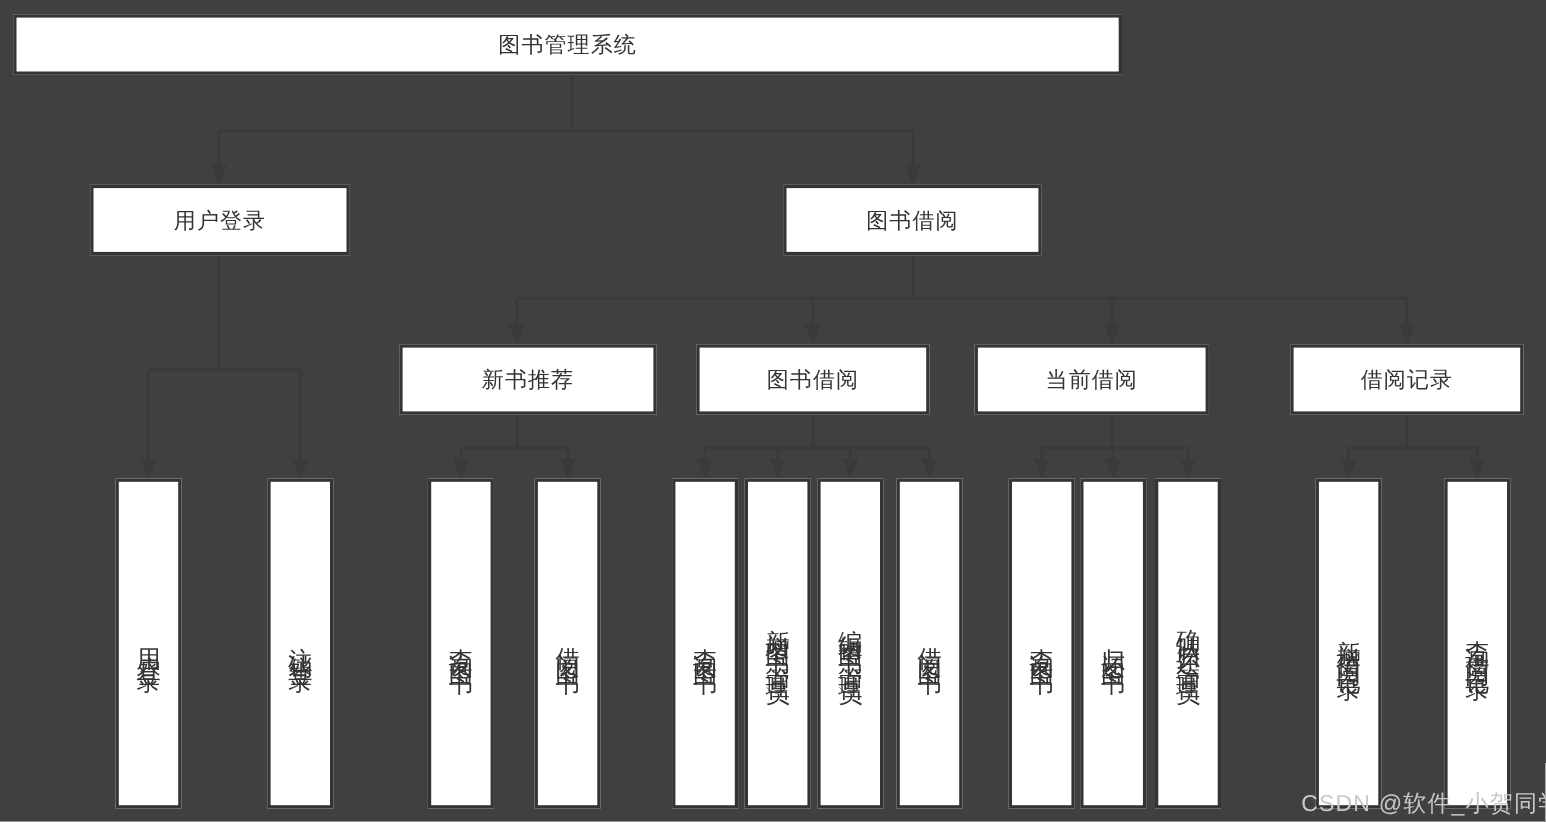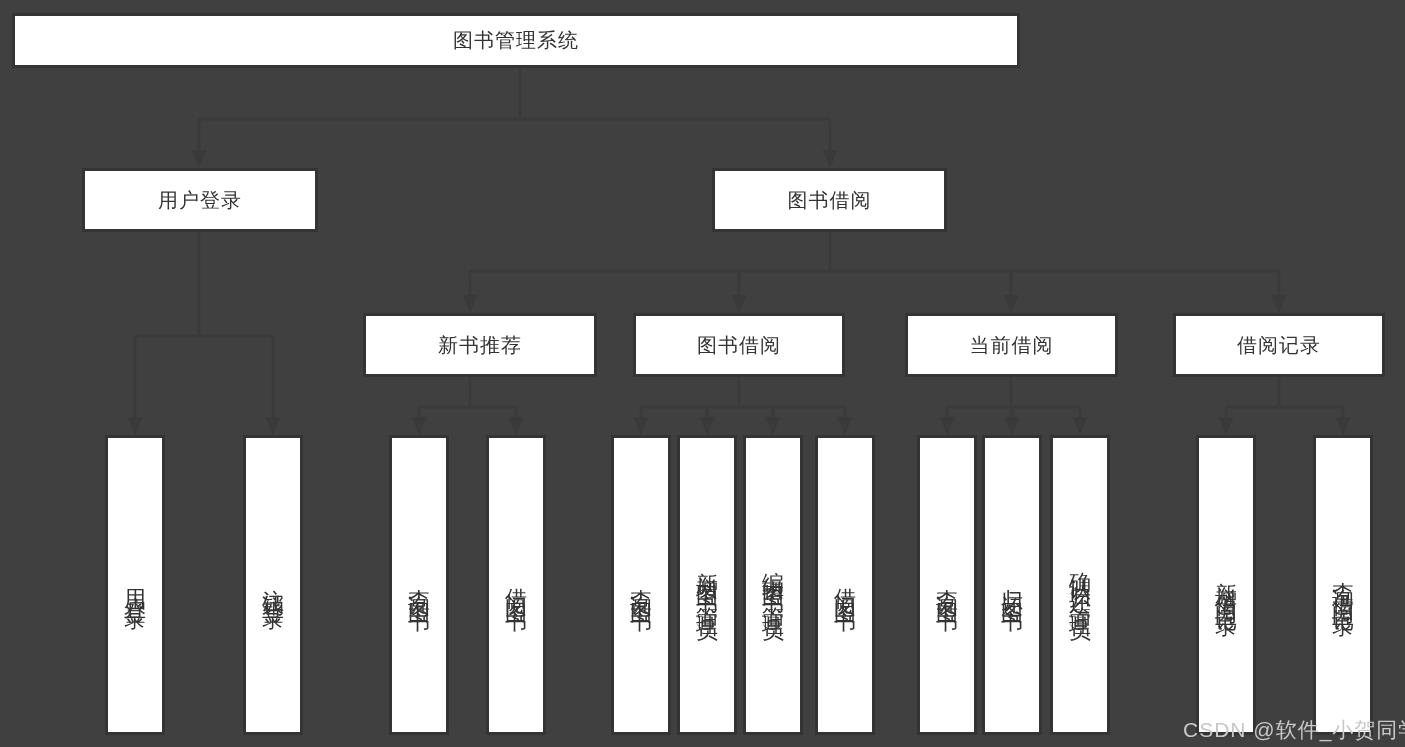--- a/index.html
+++ b/index.html
@@ -36,21 +36,21 @@
   .hnode {
     font-size: 20px;
     letter-spacing: 1px;
   }
   .root  { left: 12px;  top: 13px;  width: 1008px; height: 55px; }
   .l2a   { left: 82px;  top: 168px; width: 236px;  height: 64px; }
   .l2b   { left: 712px; top: 168px; width: 235px;  height: 64px; }
   .l3    { top: 313px;  height: 64px; }
   .l3a   { left: 363px; width: 234px; }
   .l3b   { left: 633px; width: 212px; }
-  .l3c   { left: 905px; width: 213px; }
+  .l3c   { left: 886px; width: 213px; }
   .l3d   { left: 1173px; width: 212px; font-family: Liberation Mono, monospace; }
   .leaf  { top: 435px; width: 60px; height: 300px; }
   .leaf span {
     writing-mode: vertical-rl;
     text-orientation: mixed;
     font-size: 22px;
     letter-spacing: 7px;
     line-height: 1;
     color: #333333;
   }

